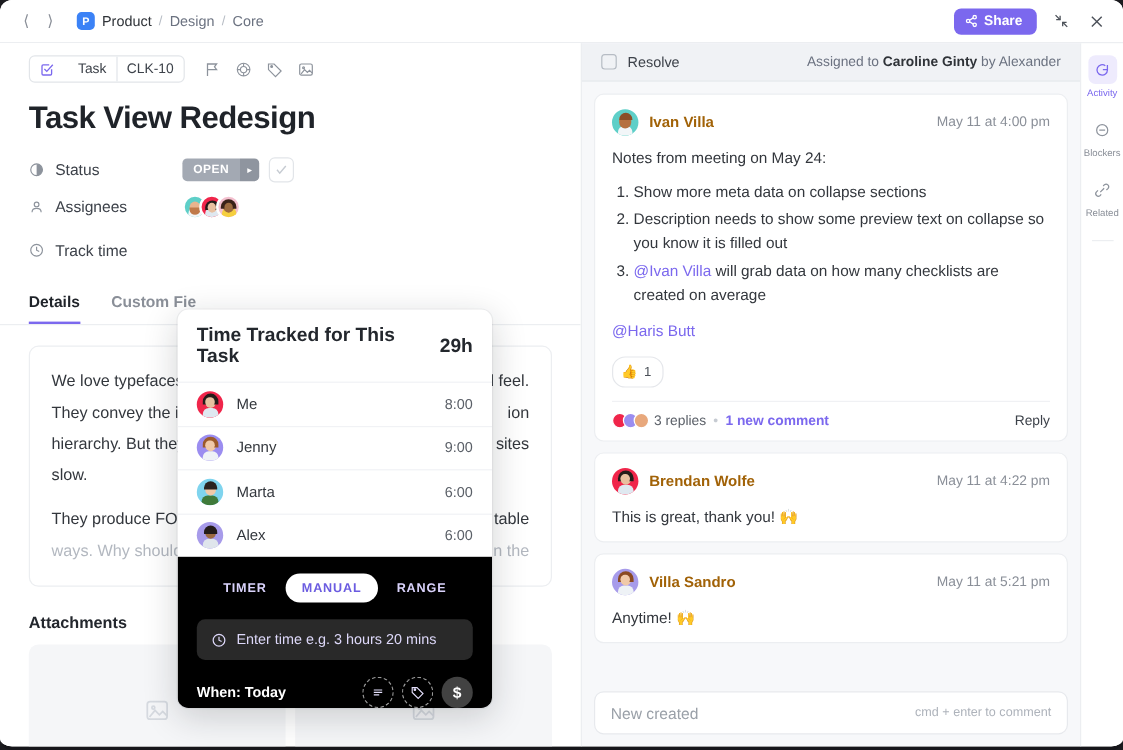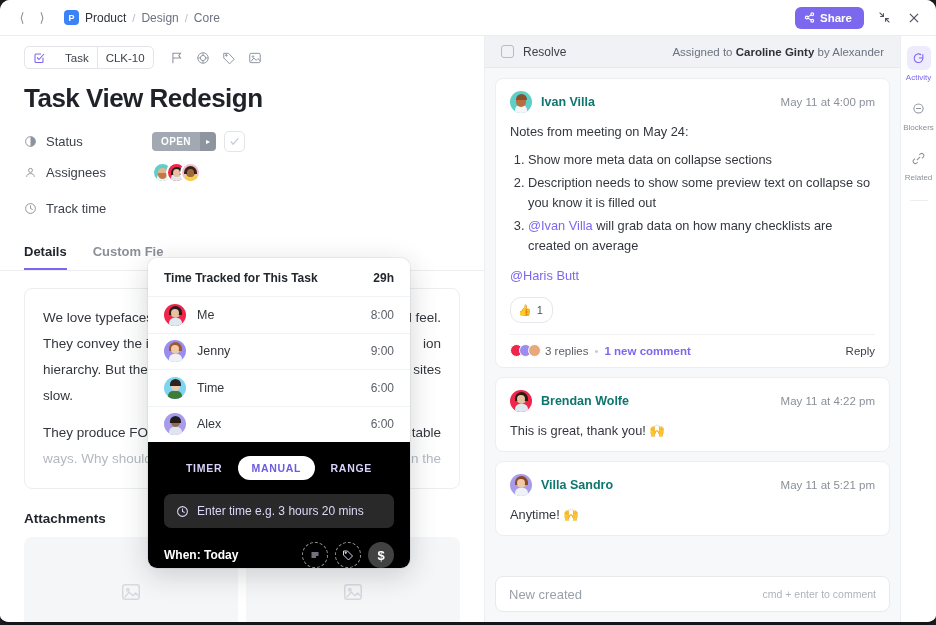--- a/index.html
+++ b/index.html
@@ -132,21 +132,21 @@
 
   
   .time-pop {
     position: absolute; left: 148px; top: 222px; width: 262px;
     background: #fff; border-radius: 9px;
     box-shadow: 0 7px 28px rgba(20,24,34,0.19), 0 0 0 1px rgba(20,24,34,0.05);
     overflow: hidden; z-index: 30;
   }
   .tp-head {
     display: flex; align-items: center; justify-content: space-between;
-    padding: 13px 16px 11px 16px; font-size: 12px; font-weight: bold; color: #23272d;
+    padding: 13px 16px 11px 16px; font-size: 16px; font-weight: bold; color: #23272d;
   }
   .tp-row {
     display: flex; align-items: center; padding: 0 16px; height: 36.5px;
     border-top: 1px solid #f1f2f5; font-size: 12.5px; color: #33373d;
   }
   .tp-row .nm { margin-left: 11px; }
   .tp-row .dur { margin-left: auto; color: #5b6068; font-size: 12px; }
   .tp-purple { background: #000000; padding: 14px 16px 0 16px; }
   .seg-tabs {
     display: flex; align-items: center; justify-content: space-between;
@@ -181,21 +181,21 @@
   .resolve-txt { font-size: 12px; color: #3d424a; }
   .assigned { margin-left: auto; font-size: 11.5px; color: #6b7280; }
   .assigned b { color: #2f3338; }
 
   .comments { flex: 1; overflow: hidden; padding: 10px 10px 0 10px; }
   .comment {
     background: #fff; border: 1px solid #eceef1; border-radius: 8px;
     margin-bottom: 9px; padding: 12px 14px 10px 14px;
   }
   .c-head { display: flex; align-items: center; margin-bottom: 9px; }
-  .c-name { font-size: 12.5px; font-weight: bold; color: #0f766e; margin-left: 9px; }
+  .c-name { font-size: 12.5px; font-weight: bold; color: #a16207; margin-left: 9px; }
   .c-time { margin-left: auto; font-size: 11.5px; color: #8a8f98; }
   .c-body { font-size: 12.8px; line-height: 20px; color: #33373d; }
   .c-body ol { margin: 8px 0 0 18px; }
   .c-body li { margin-bottom: 3px; }
   .mention { color: #7b68ee; }
   .mention-line { margin-top: 10px; }
   .react {
     display: inline-flex; align-items: center; gap: 5px; margin-top: 11px;
     border: 1px solid #e5e7eb; border-radius: 11px; padding: 2px 9px 2px 7px;
     font-size: 11px; color: #4b5058; cursor: pointer;
@@ -455,21 +455,21 @@
           <span class="nm">Jenny</span>
           <span class="dur">9:00</span>
         </div>
 
         <div class="tp-row">
           <span class="av" style="width:22px;height:22px;background:#7fd4ee;border:none;">
             <span style="width:14px;height:8px;background:#3f7a3a;border-radius:5px 5px 0 0;"></span>
             <span style="position:absolute;top:4px;width:9px;height:10px;border-radius:50%;background:#f0c9a8;"></span>
             <span style="position:absolute;top:2.5px;width:11px;height:7px;border-radius:6px 6px 0 0;background:#2a2320;"></span>
           </span>
-          <span class="nm">Time</span>
+          <span class="nm">Marta</span>
           <span class="dur">6:00</span>
         </div>
 
         <div class="tp-row">
           <span class="av" style="width:22px;height:22px;background:#a79bea;border:none;">
             <span style="width:13px;height:8px;background:#dfe5ec;border-radius:5px 5px 0 0;"></span>
             <span style="position:absolute;top:4px;width:9px;height:10px;border-radius:50%;background:#9c6a40;"></span>
             <span style="position:absolute;top:2.5px;width:11px;height:7px;border-radius:6px 6px 0 0;background:#241c1a;"></span>
           </span>
           <span class="nm">Alex</span>

